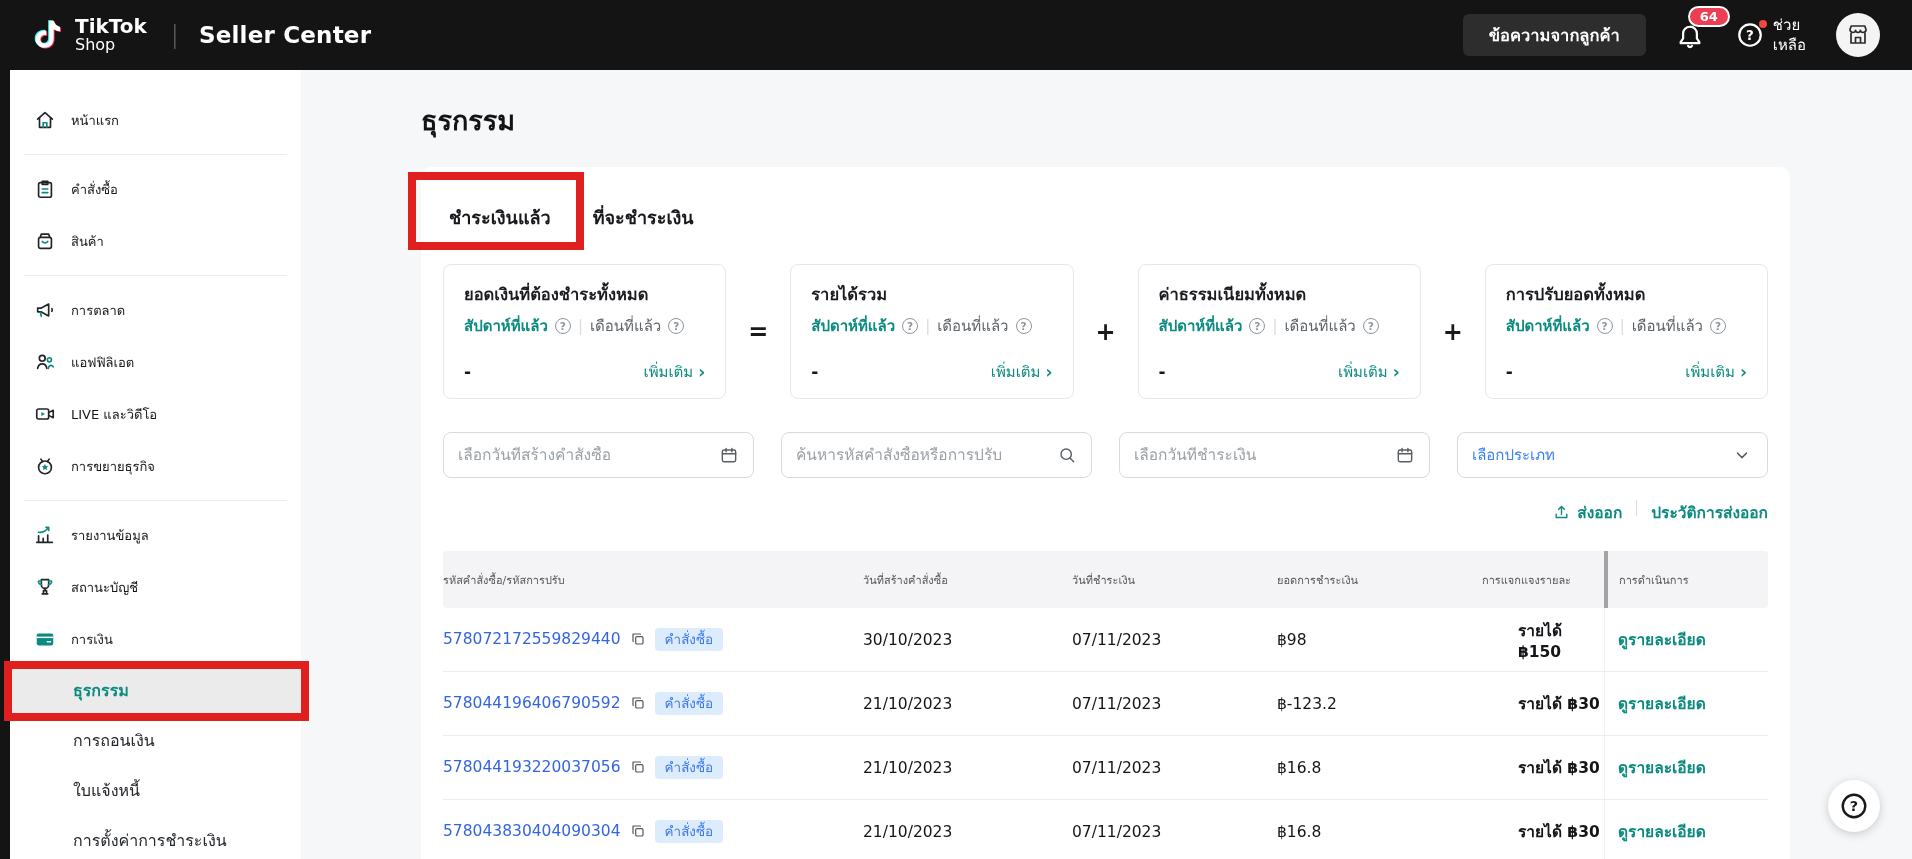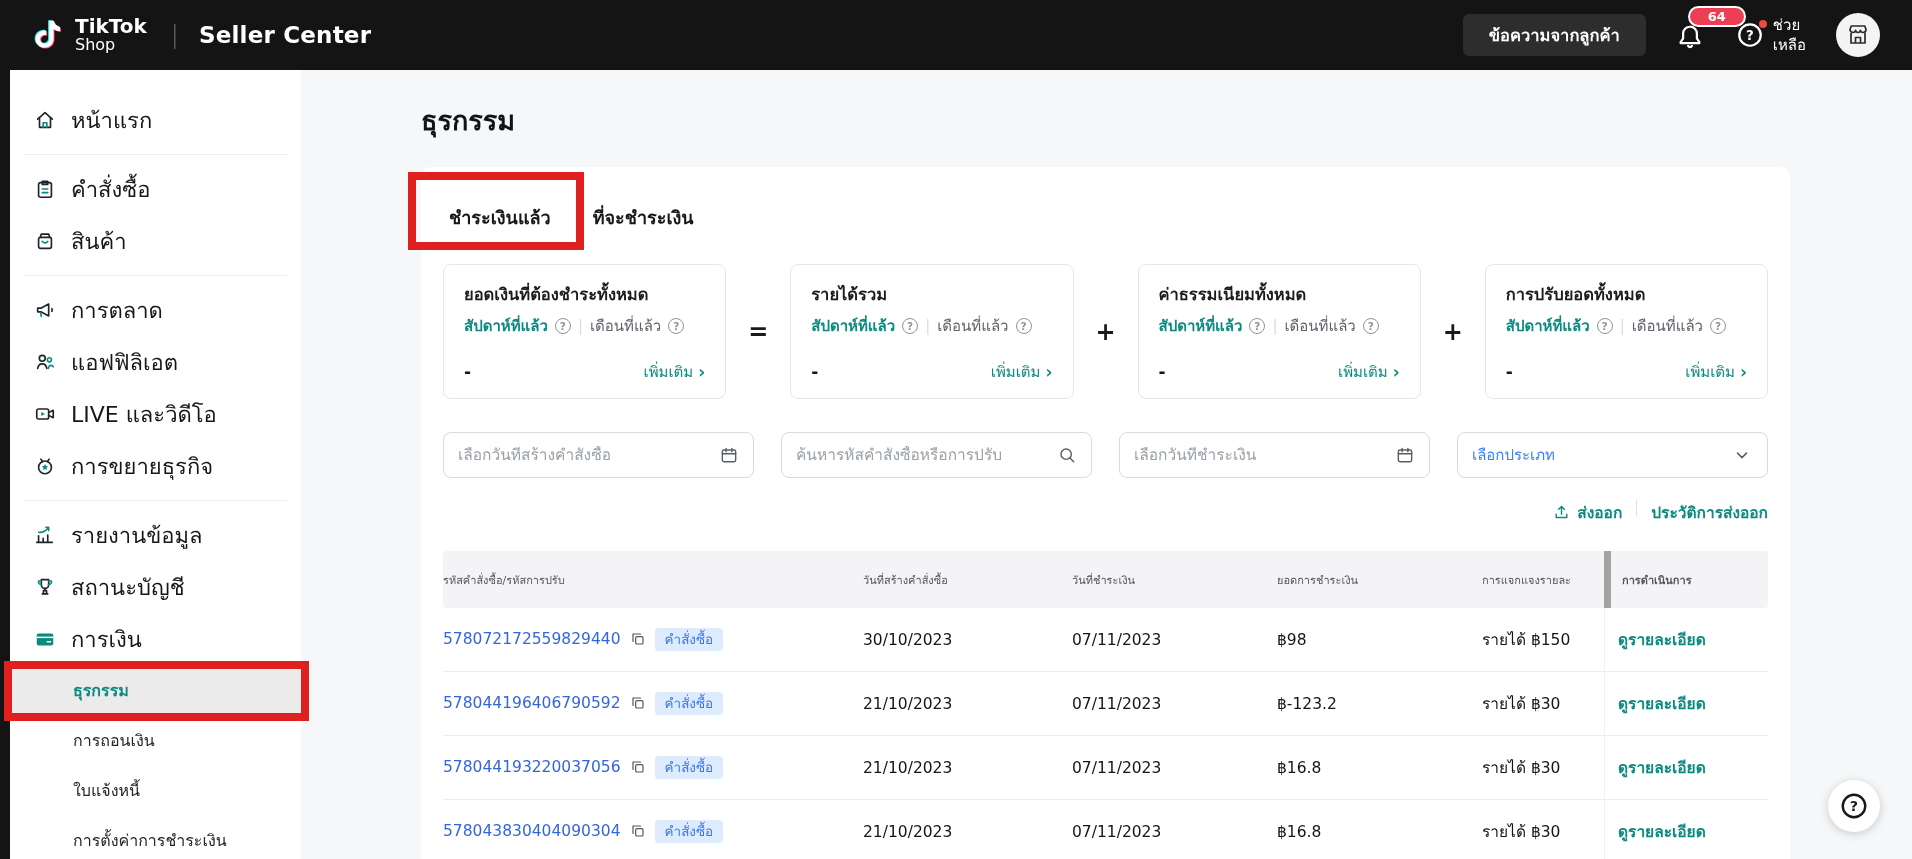--- a/index.html
+++ b/index.html
@@ -14,37 +14,37 @@
   .brand-line1 { font-size:20px; font-weight:700; }
   .brand-line2 { font-size:16px; font-weight:400; }
   .brand-sep { color:#6f6f6f; font-size:24px; margin:0 20px 0 24px; font-weight:300; }
   .product-name { color:#fff; font-size:23px; font-weight:700; letter-spacing:.2px; }
   .header-right { margin-left:auto; margin-right:32px; display:flex; align-items:center; gap:30px; }
   .messages-btn { background:#2d2d2d; border:none; color:#fff; font-size:16.5px; font-weight:600;
     padding:8px 26px; border-radius:6px; font-family:inherit; cursor:pointer; }
   .bell-wrap { position:relative; width:30px; height:34px; display:flex; align-items:flex-end; }
   .badge { position:absolute; top:-12px; left:12px; background:#ee3e54; color:#fff;
     border:2.5px solid #fff; border-radius:12px; font-size:13px; font-weight:700;
-    padding:1px 18px; line-height:15px; }
+    padding:1px 10px; line-height:15px; }
   .help-wrap { display:flex; align-items:center; gap:9px; color:#fff; }
   .help-icon-wrap { position:relative; width:28px; height:28px; }
   .red-dot { position:absolute; top:-1px; right:-3px; width:8px; height:8px;
     border-radius:50%; background:#f0493f; }
   .help-label { font-size:15px; line-height:1.35; font-weight:500; }
   .shop-circle { width:44px; height:44px; border-radius:50%; background:#f4f4f4;
     display:flex; align-items:center; justify-content:center; border:none; cursor:pointer; }
 
   
   .edge-strip { position:absolute; left:0; top:70px; width:10px; height:789px; background:#141414; }
 
   
   .sidebar { position:absolute; left:10px; top:70px; width:291px; height:789px;
     background:#fff; padding-top:24px; overflow:hidden; }
   .side-item { height:52px; display:flex; align-items:center; gap:15px;
-    padding-left:24px; font-size:22px; color:#15171a; cursor:pointer; }
+    padding-left:24px; font-size:13px; color:#15171a; cursor:pointer; }
   .side-item .sicon { width:22px; height:22px; flex:0 0 22px; display:flex; }
   .side-divider { height:1px; background:#ececec; margin:8px 14px; }
   .side-sub { height:50px; display:flex; align-items:center; padding-left:63px;
     font-size:16px; color:#23262a; cursor:pointer; }
   .side-sub.active { background:#ebebeb; color:#0b8a80; font-weight:700; }
 
   
   .main { position:absolute; left:301px; top:70px; width:1611px; height:789px;
     background:#f6f7f8; overflow:hidden; }
   .page-title { margin:30px 0 0 120px; font-size:27px; font-weight:700;
@@ -89,32 +89,32 @@
   .export-row { display:flex; justify-content:flex-end; gap:14px;
     margin-top:22px; }
   .export-link, .history-link { color:#0b8a80; font-size:15.5px; font-weight:600;
     display:flex; align-items:center; gap:7px; cursor:pointer; }
   .vsep { width:1px; height:16px; background:#dcdee1; }
 
   .tgrid { display:grid; grid-template-columns:420px 209px 205px 205px 122px 1fr; }
   .thead { background:#f4f4f6; height:57px; align-items:center; margin-top:26px;
     border-radius:4px; color:#54575d; font-size:11px; }
   .thead > div { overflow:hidden; white-space:nowrap; }
-  .thead > div:last-child { border-left:7px solid #a3a3a3; padding-left:11px; height:100%;
-    display:flex; align-items:center;font-weight:bold; }
+  .thead > div:last-child { border-left:4px solid #a3a3a3; padding-left:11px; height:100%;
+    display:flex; align-items:center; }
   .trow { height:64px; align-items:center; border-bottom:1px solid #ececee;
     font-size:15.5px; color:#141519; }
   .trow > div:last-child { border-left:1px solid #f1f1f3; padding-left:13px; height:100%;
     display:flex; align-items:center; }
   .idcell { display:flex; align-items:center; gap:9px; }
   .order-id { color:#3465e0; cursor:pointer; }
   .copy-icon { display:flex; color:#54575c; cursor:pointer; }
   .order-badge { background:#dcecfc; color:#3e78e8; font-size:13.5px; font-weight:500;
     padding:4px 10px; border-radius:4px; line-height:1.15; }
-  .breakdown-cell { font-weight:400; }
+  .breakdown-cell { font-weight:700;margin-left:36px; }
   .detail-link { color:#0b8a80; font-weight:700; cursor:pointer; }
 
   
   .float-help { position:absolute; left:1828px; top:780px; width:52px; height:52px;
     border-radius:50%; background:#fff; box-shadow:0 2px 10px rgba(0,0,0,.18);
     display:flex; align-items:center; justify-content:center; cursor:pointer; z-index:20; }
 
   
   .anno { position:absolute; border:8px solid #e01f1f; z-index:50; pointer-events:none; }
   .anno-tab { left:408px; top:172px; width:176px; height:78px; }

